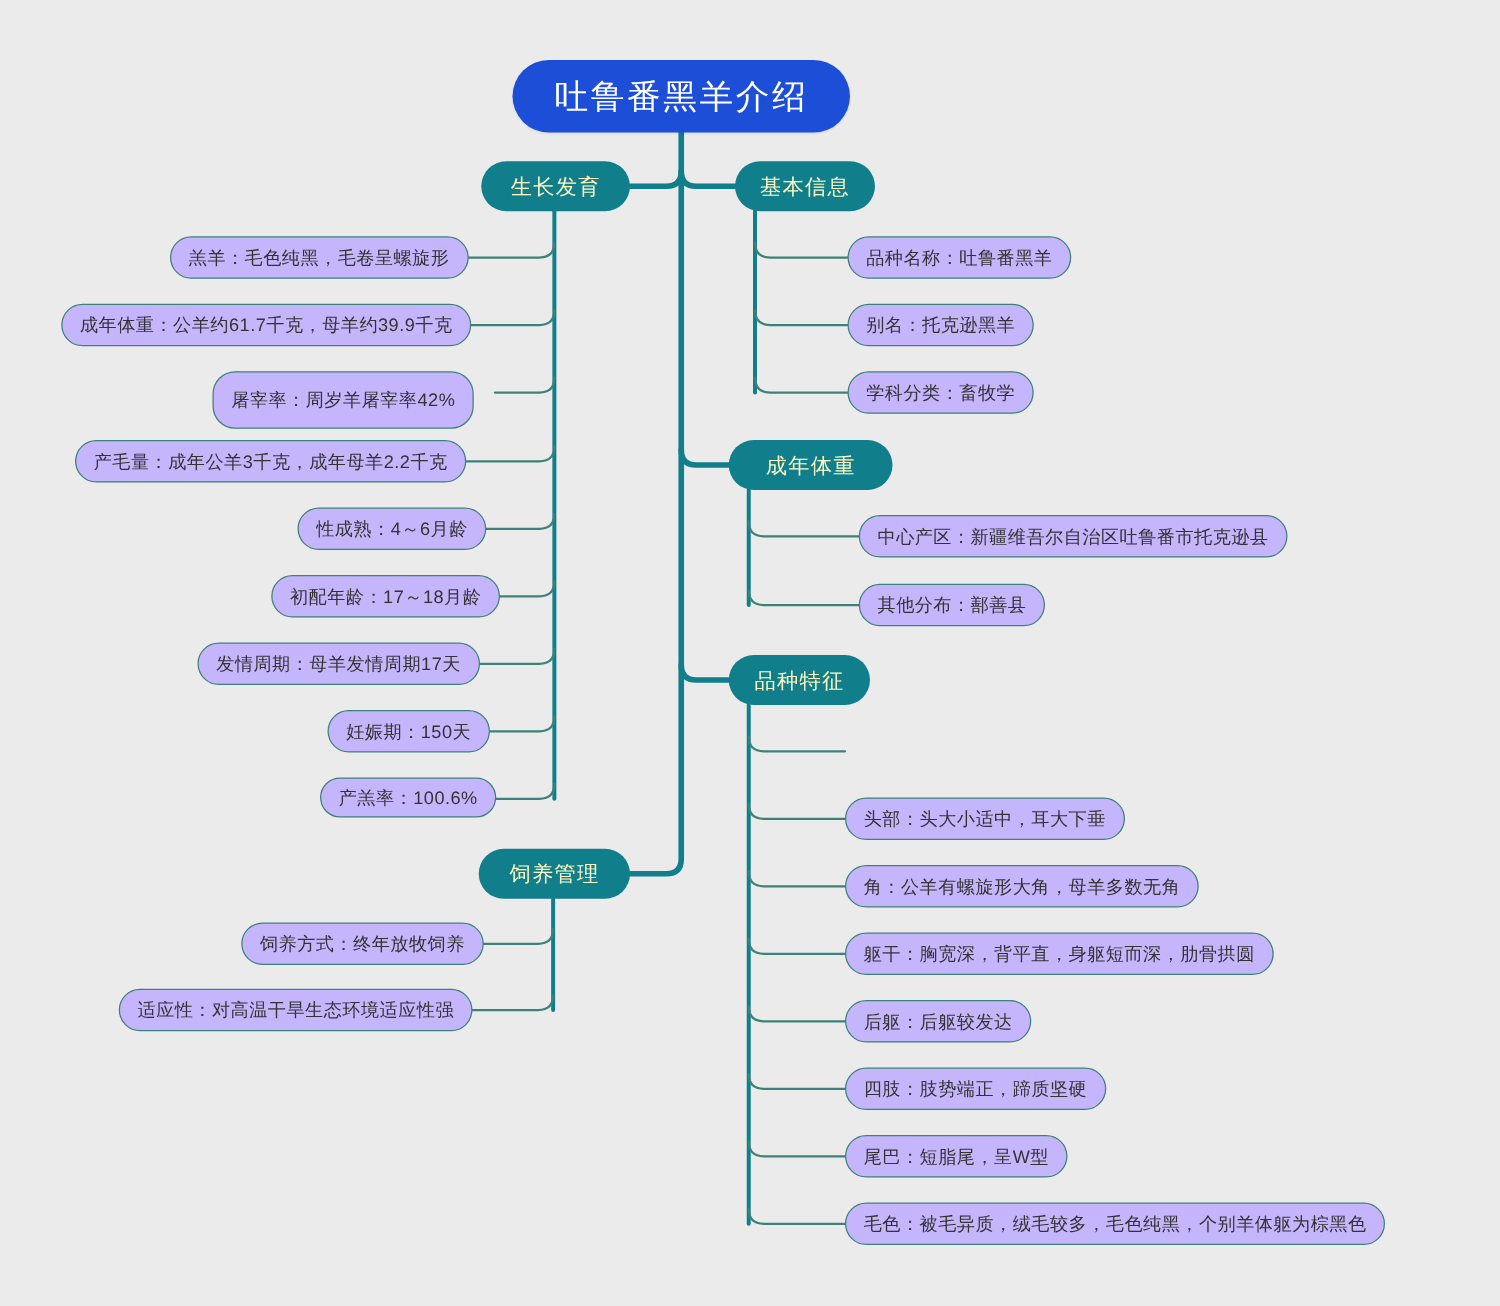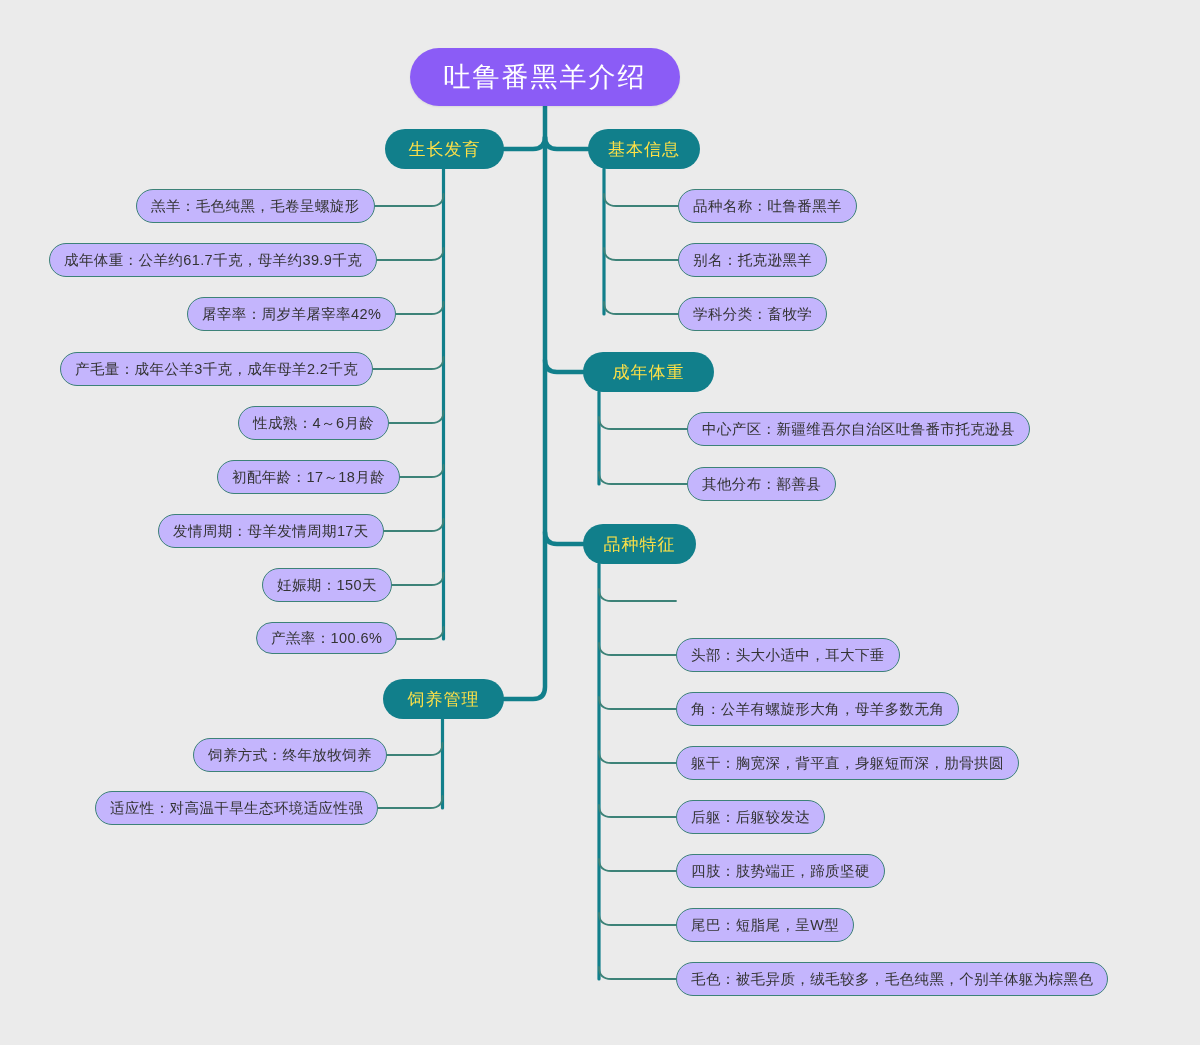--- a/index.html
+++ b/index.html
@@ -9,27 +9,27 @@
     font-family:"Liberation Sans","DejaVu Sans",sans-serif;
     position:relative;overflow:hidden;
   }
   #canvas{position:absolute;left:0;top:0;width:1200px;height:1045px;}
   svg#links{position:absolute;left:0;top:0;width:1200px;height:1045px;pointer-events:none;}
 
   .node{position:absolute;display:flex;align-items:center;justify-content:center;
         box-sizing:border-box;white-space:nowrap;}
 
   .root{
-    background:#8b5cf6;color:#ffffff;
+    background:#1d4ed8;color:#ffffff;
     border-radius:30px;
     font-size:27px;letter-spacing:2px;
     box-shadow:0 1px 2px rgba(0,0,0,0.08);
   }
   .branch{
-    background:#117f8b;color:#fde047;
+    background:#117f8b;color:#fef9c3;
     border-radius:22px;
     font-size:17px;letter-spacing:1px;
   }
   .leaf{
     background:#c4b5fd;color:#333333;
     border:1.6px solid #3d8278;
     border-radius:18px;
     font-size:14.5px;letter-spacing:.4px;
     padding:0 14px;
   }
@@ -84,21 +84,21 @@
   <div class="node branch" id="node-growth" style="left:385px;top:129px;width:119px;height:40px;">
     <span>生长发育</span>
   </div>
 
   <div class="node leaf" style="left:136px;top:189px;height:34px;right:auto;">
     <span>羔羊：毛色纯黑，毛卷呈螺旋形</span>
   </div>
   <div class="node leaf" style="left:49px;top:243px;height:34px;">
     <span>成年体重：公羊约61.7千克，母羊约39.9千克</span>
   </div>
-  <div class="node leaf" style="left:187px;top:297px;height:34px;">
+  <div class="node leaf" style="left:170px;top:297px;height:46px;">
     <span>屠宰率：周岁羊屠宰率42%</span>
   </div>
   <div class="node leaf" style="left:60px;top:352px;height:34px;">
     <span>产毛量：成年公羊3千克，成年母羊2.2千克</span>
   </div>
   <div class="node leaf" style="left:238px;top:406px;height:34px;">
     <span>性成熟：4～6月龄</span>
   </div>
   <div class="node leaf" style="left:217px;top:460px;height:34px;">
     <span>初配年龄：17～18月龄</span>

